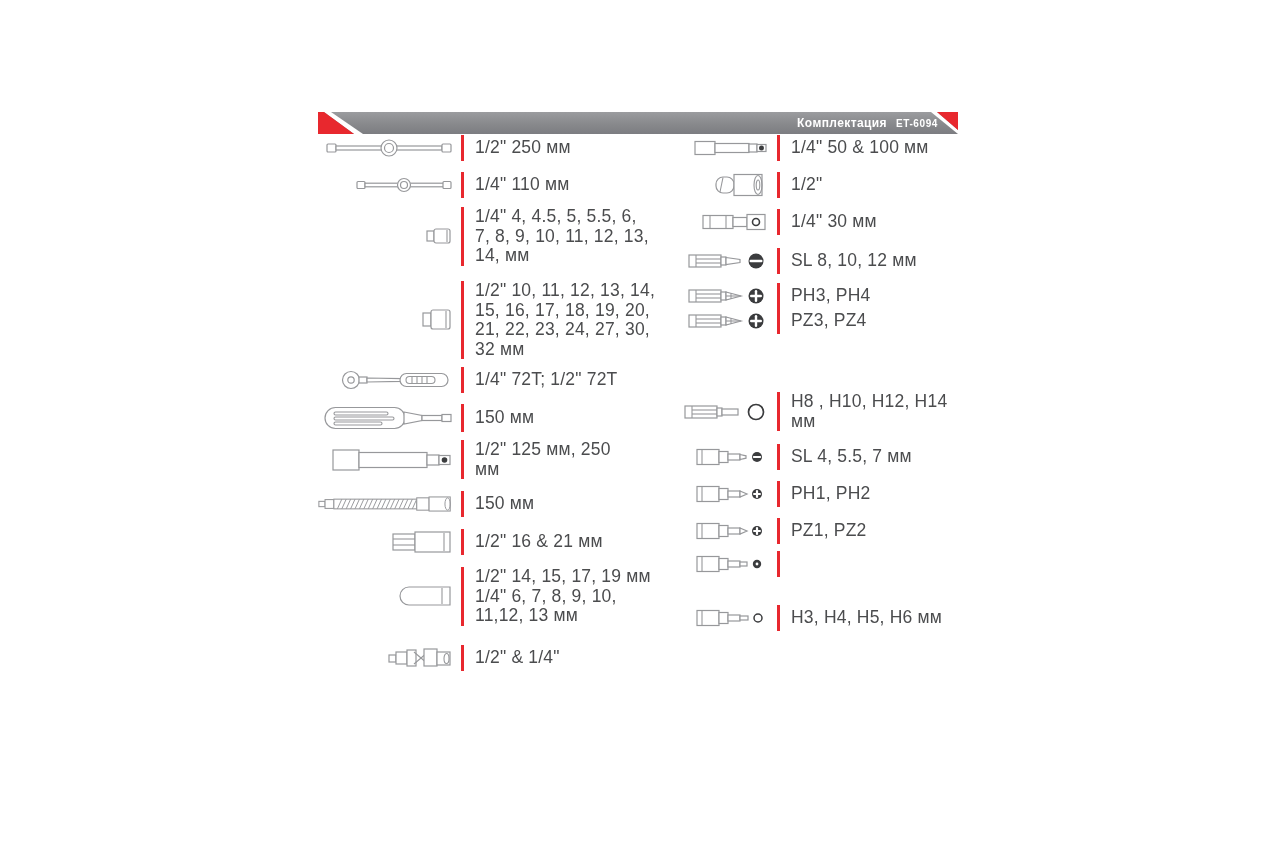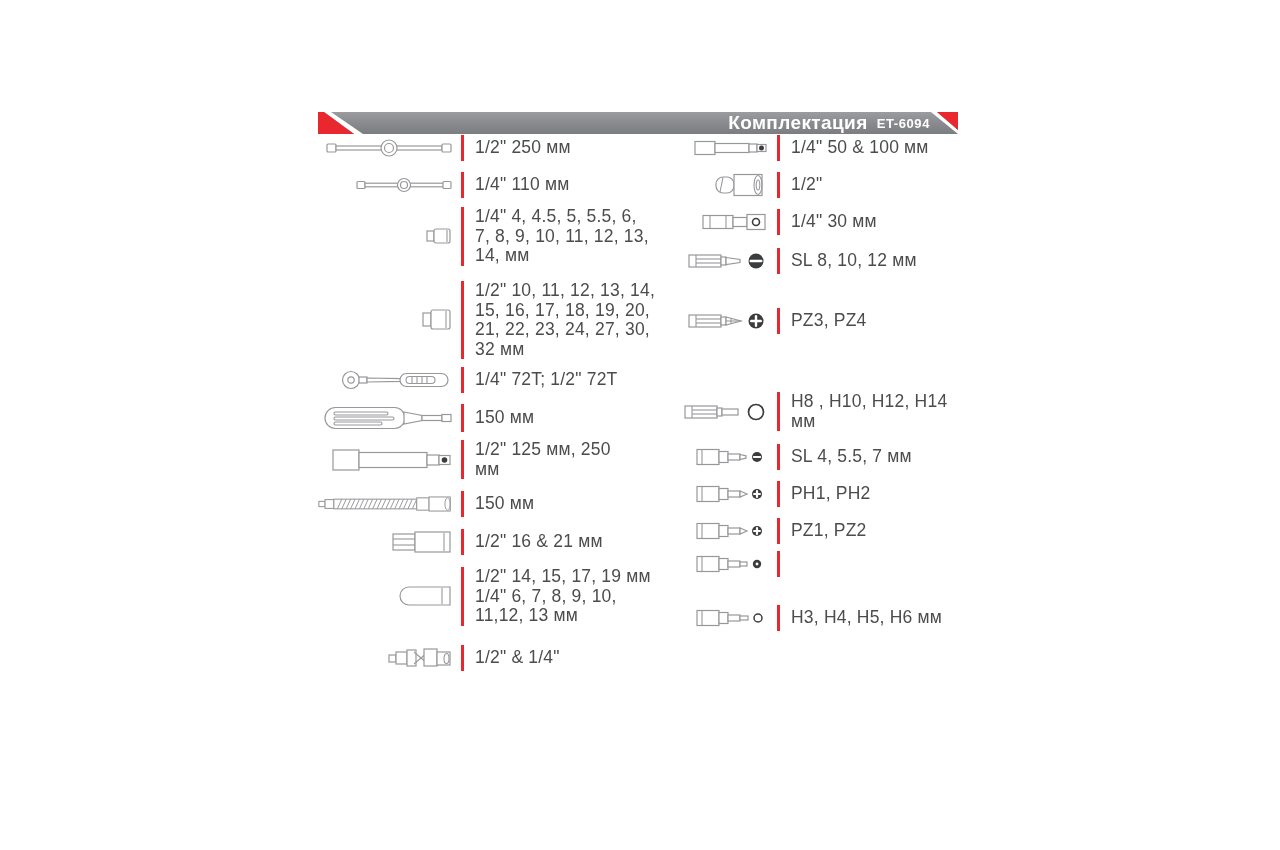--- a/index.html
+++ b/index.html
@@ -5,22 +5,22 @@
   html,body{margin:0;padding:0;background:#ffffff;}
   .page{position:relative;width:1280px;height:850px;background:#ffffff;overflow:hidden;
         font-family:"Liberation Sans",sans-serif;}
   
   .header{position:absolute;left:318px;top:112px;width:640px;height:22px;
           background:linear-gradient(180deg,#9b9c9f 0%,#88898c 55%,#7c7d81 100%);
           display:flex;align-items:center;justify-content:flex-end;}
   .corner{position:absolute;top:0;height:22px;}
   .corner.left{left:0;width:46px;}
   .corner.right{right:0;width:30px;}
-  .hdr-title{color:#ffffff;font-weight:bold;font-size:19px;letter-spacing:.4px;margin-right:9px;}
-  .hdr-model{color:#ffffff;font-weight:bold;font-size:13px;letter-spacing:.6px;margin-right:28px;}
+  .hdr-title{color:#ffffff;font-weight:bold;font-size:12px;letter-spacing:.4px;margin-right:9px;}
+  .hdr-model{color:#ffffff;font-weight:bold;font-size:10px;letter-spacing:.6px;margin-right:20px;}
   
   .row{position:absolute;display:flex;align-items:center;min-height:26px;}
   .row.cl{left:318px;}
   .row.cr{left:640px;}
   .icon{display:flex;justify-content:flex-end;align-items:center;padding-right:9px;flex:none;}
   .cl .icon{width:134px;}
   .cr .icon{width:128px;}
   .divider{width:3px;background:#e8282e;align-self:stretch;min-height:24px;flex:none;}
   .text{padding-left:11px;font-size:17.5px;line-height:19.5px;color:#4b4c4e;
         letter-spacing:.2px;white-space:nowrap;}
@@ -319,39 +319,60 @@
         <circle class="dk" cx="68" cy="10" r="7.5"></circle>
         <rect class="wt" x="61.5" y="8.8" width="13" height="2.4" rx="1.2"></rect>
       </svg>
     </span>
     <span class="divider"></span>
     <div class="text">
         <div>SL 8, 10, 12 мм</div>
       </div>
   </div>
 
-
-  <div class="row cr" style="top:308px">
+  <div class="row cr" style="top:283px">
     <span class="icon">
       <svg width="80" height="20" viewBox="0 0 80 20">
         <rect class="ln" x="1" y="4" width="32" height="12"></rect>
         <line class="ln2" x1="8" y1="4" x2="8" y2="16"></line>
           <line class="ln2" x1="8" y1="8" x2="33" y2="8"></line>
           <line class="ln2" x1="8" y1="12" x2="33" y2="12"></line>
         <rect class="ln" x="33" y="6" width="5" height="8"></rect>
         <polygon class="ln" points="38,6 53,10 38,14"></polygon>
         <line class="ln2" x1="38" y1="10" x2="53" y2="10"></line>
           <line class="ln2" x1="43" y1="7.3" x2="43" y2="12.7"></line>
         <circle class="dk" cx="68" cy="10" r="7.5"></circle>
         <rect class="wt" x="62" y="8.8" width="12" height="2.4" rx="1.2"></rect>
         <rect class="wt" x="66.8" y="4" width="2.4" height="12" rx="1.2"></rect>
       </svg>
     </span>
     <span class="divider"></span>
     <div class="text">
+        <div>PH3, PH4</div>
+      </div>
+  </div>
+
+  <div class="row cr" style="top:308px">
+    <span class="icon">
+      <svg width="80" height="20" viewBox="0 0 80 20">
+        <rect class="ln" x="1" y="4" width="32" height="12"></rect>
+        <line class="ln2" x1="8" y1="4" x2="8" y2="16"></line>
+          <line class="ln2" x1="8" y1="8" x2="33" y2="8"></line>
+          <line class="ln2" x1="8" y1="12" x2="33" y2="12"></line>
+        <rect class="ln" x="33" y="6" width="5" height="8"></rect>
+        <polygon class="ln" points="38,6 53,10 38,14"></polygon>
+        <line class="ln2" x1="38" y1="10" x2="53" y2="10"></line>
+          <line class="ln2" x1="43" y1="7.3" x2="43" y2="12.7"></line>
+        <circle class="dk" cx="68" cy="10" r="7.5"></circle>
+        <rect class="wt" x="62" y="8.8" width="12" height="2.4" rx="1.2"></rect>
+        <rect class="wt" x="66.8" y="4" width="2.4" height="12" rx="1.2"></rect>
+      </svg>
+    </span>
+    <span class="divider"></span>
+    <div class="text">
         <div>PZ3, PZ4</div>
       </div>
   </div>
 
 
   <div class="row cr" style="top:392px">
     <span class="icon">
       <svg width="84" height="20" viewBox="0 0 84 20">
         <rect class="ln" x="1" y="4" width="32" height="12"></rect>
         <line class="ln2" x1="8" y1="4" x2="8" y2="16"></line>

